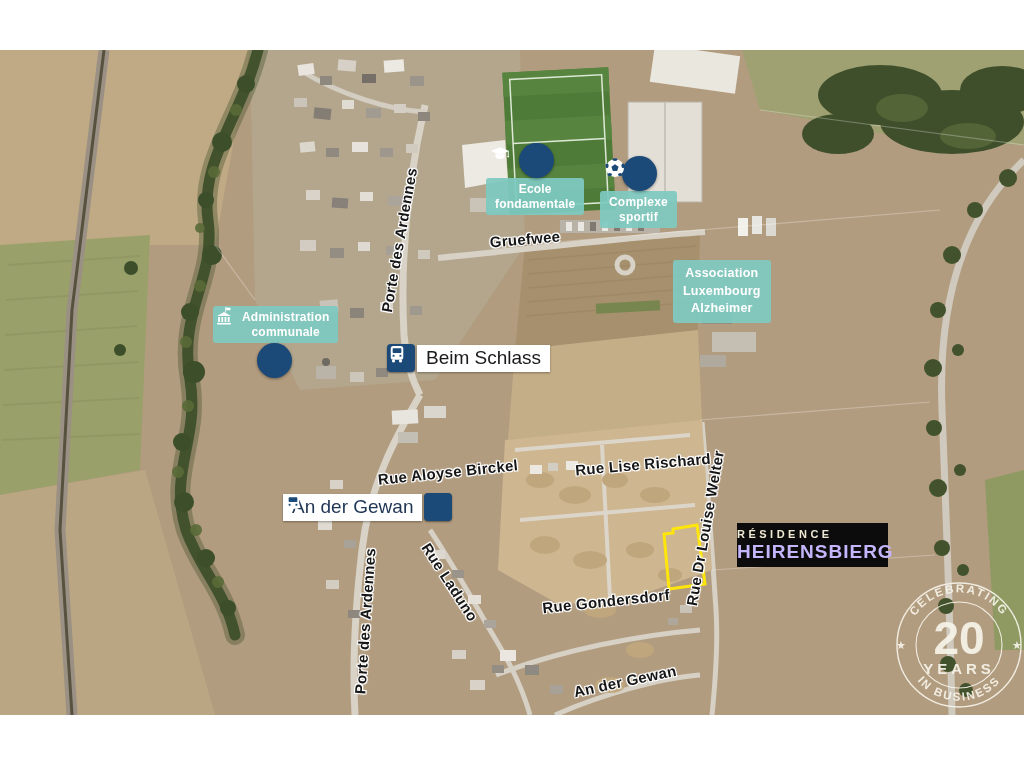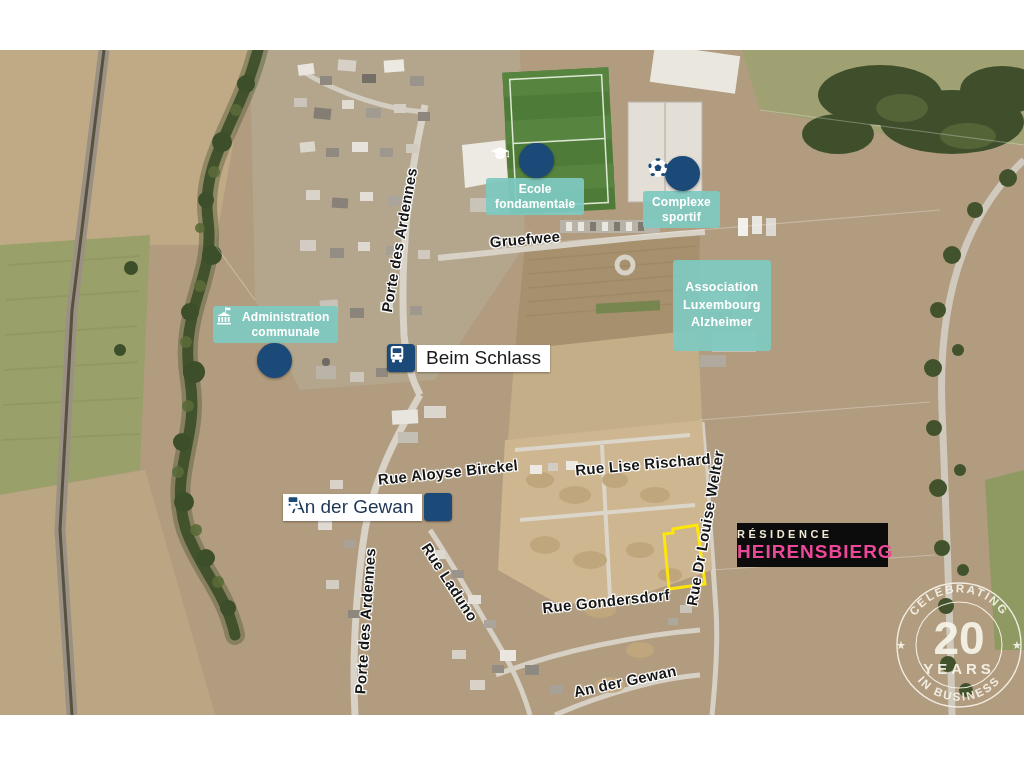--- a/index.html
+++ b/index.html
@@ -36,21 +36,21 @@
   .bus-box{background:#ffffff;padding:2px 9px 3px 9px;font-size:19px;font-weight:500;
            box-shadow:0 1px 2px rgba(0,0,0,.35);white-space:nowrap;z-index:1;}
   
   .street{position:absolute;transform:translate(-50%,-50%);font-size:15px;font-weight:bold;
           color:#161616;white-space:nowrap;letter-spacing:.3px;
           text-shadow:-1px -1px 0 #fff,1px -1px 0 #fff,-1px 1px 0 #fff,1px 1px 0 #fff,0 0 3px #fff;}
   
   .residence{position:absolute;left:737px;top:473px;width:151px;height:44px;background:#0c0c0c;
              display:flex;flex-direction:column;align-items:flex-start;justify-content:center;}
   .res-line1{color:#efe8d2;font-size:11px;font-weight:bold;letter-spacing:3.5px;}
-  .res-line2{color:#ec4899;font-size:19px;font-weight:bold;letter-spacing:1px;margin-top:1px;}
+  .res-line2{color:#c4b5fd;font-size:19px;font-weight:bold;letter-spacing:1px;margin-top:1px;}
 </style>
 </head>
 <body>
 
 <div id="canvas">
   <div id="map">
 
     <svg width="1024" height="665" viewBox="0 0 1024 665">
 
       <polygon points="0,0 250,0 215,195 0,195" fill="#c0aa85"></polygon>
@@ -338,21 +338,21 @@
           <path d="M12 4.5 L22 8.8 L12 13.1 L2 8.8 Z" fill="#fff"></path>
           <path d="M7 11.3 V14.8 C7 16.3 9.2 17.4 12 17.4 C14.8 17.4 17 16.3 17 14.8 V11.3 L12 13.5 Z" fill="#fff"></path>
           <rect x="20.4" y="8.8" width="1.1" height="5.2" fill="#fff"></rect>
           <circle cx="20.95" cy="14.8" r="1" fill="#fff"></circle>
         </svg>
       </div>
       <div class="poi-box after">Ecole
 fondamentale</div>
     </div>
 
-    <div class="poi" style="left:646px;top:106px;">
+    <div class="poi" style="left:603px;top:106px;">
       <div class="poi-circle">
         <svg width="24" height="24" viewBox="0 0 24 24">
           <circle cx="12" cy="12" r="9" fill="#fff"></circle>
           <polygon points="12,8.2 15.6,10.8 14.2,15 9.8,15 8.4,10.8" fill="#1b4a78"></polygon>
           <ellipse cx="12" cy="3.6" rx="2.6" ry="1.4" fill="#1b4a78"></ellipse>
           <ellipse cx="20" cy="9.8" rx="1.6" ry="2.4" fill="#1b4a78"></ellipse>
           <ellipse cx="4" cy="9.8" rx="1.6" ry="2.4" fill="#1b4a78"></ellipse>
           <ellipse cx="17.2" cy="18.6" rx="2.2" ry="1.5" fill="#1b4a78"></ellipse>
           <ellipse cx="6.8" cy="18.6" rx="2.2" ry="1.5" fill="#1b4a78"></ellipse>
         </svg>
@@ -372,21 +372,21 @@
           <rect x="5.6" y="12" width="2" height="5.4" fill="#fff"></rect>
           <rect x="9.1" y="12" width="2" height="5.4" fill="#fff"></rect>
           <rect x="12.6" y="12" width="2" height="5.4" fill="#fff"></rect>
           <rect x="16.1" y="12" width="2" height="5.4" fill="#fff"></rect>
           <rect x="4.5" y="18.4" width="15" height="1.8" fill="#fff"></rect>
         </svg>
       </div>
     </div>
 
     <div class="poi" style="left:673px;top:210px;">
-      <div class="poi-box" style="line-height:1.4;font-size:12.5px;padding:19px 10px;">Association
+      <div class="poi-box" style="line-height:1.4;font-size:12.5px;padding:5px 10px;">Association
 Luxembourg
 Alzheimer</div>
     </div>
 
     <div class="busstop" style="left:387px;top:294px;">
       <div class="bus-square">
         <svg width="20" height="20" viewBox="0 0 24 24">
           <rect x="4.5" y="2.5" width="15" height="16.5" rx="3" fill="#fff"></rect>
           <rect x="6.8" y="5.2" width="10.4" height="5.6" rx="0.8" fill="#1b4a78"></rect>
           <rect x="6.8" y="13" width="2.2" height="2.2" fill="#1b4a78"></rect>

